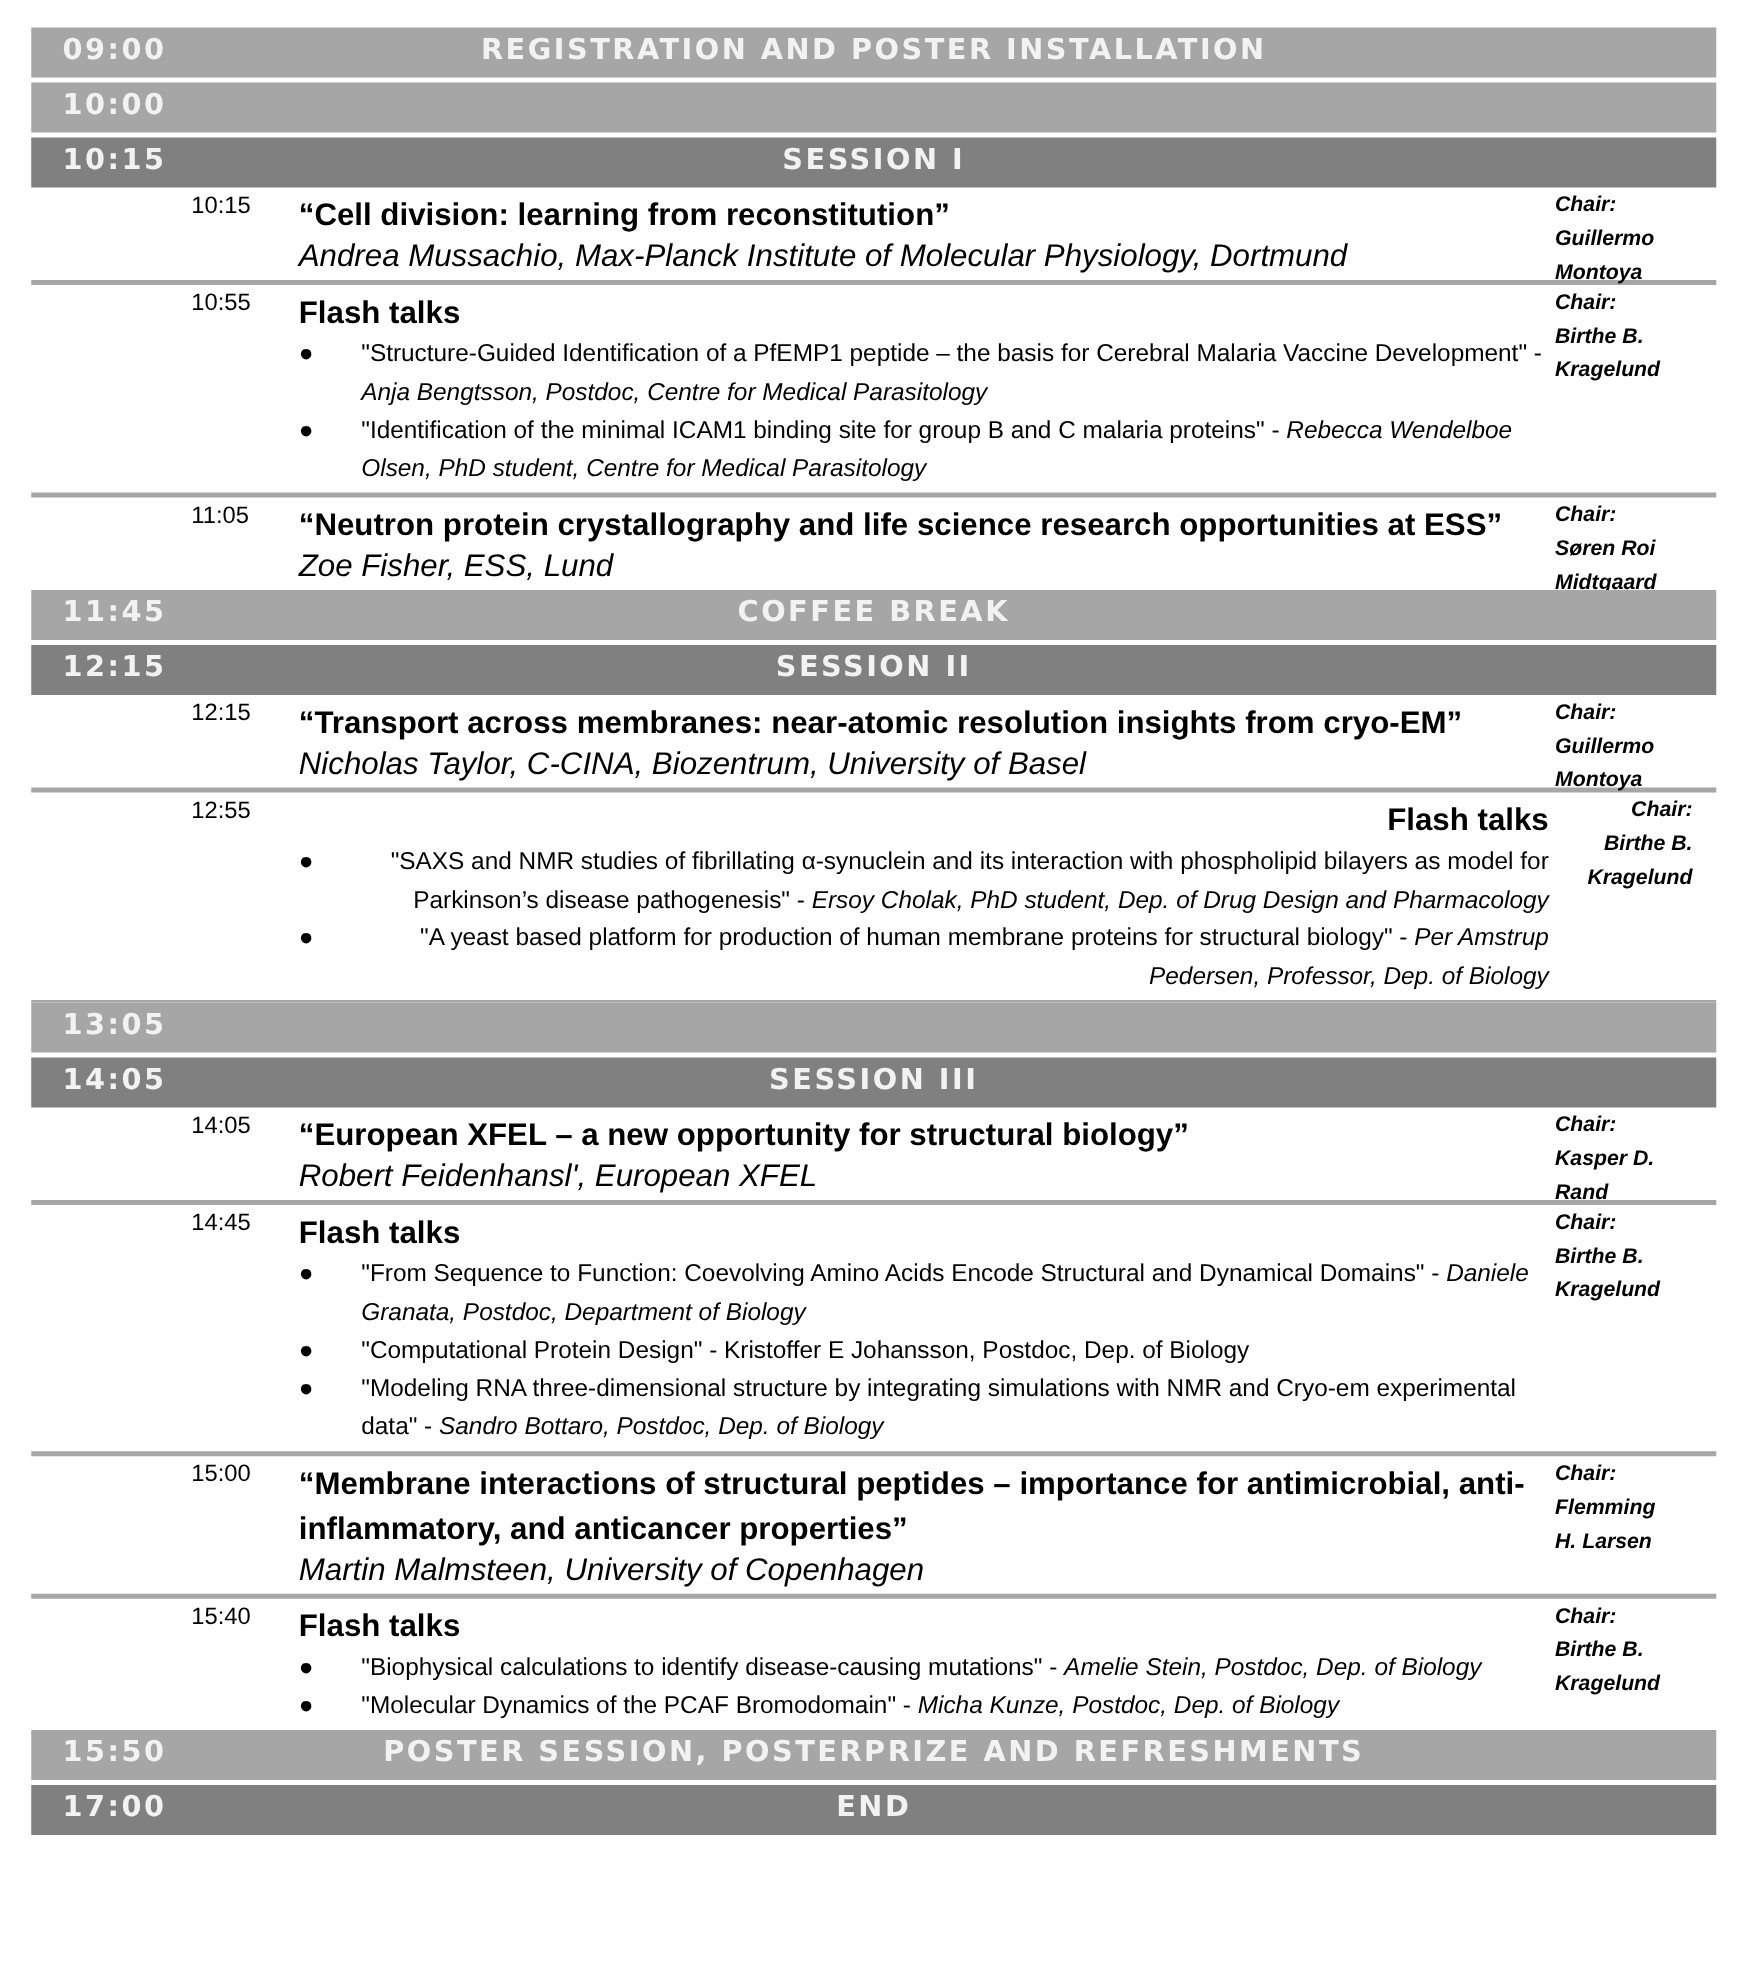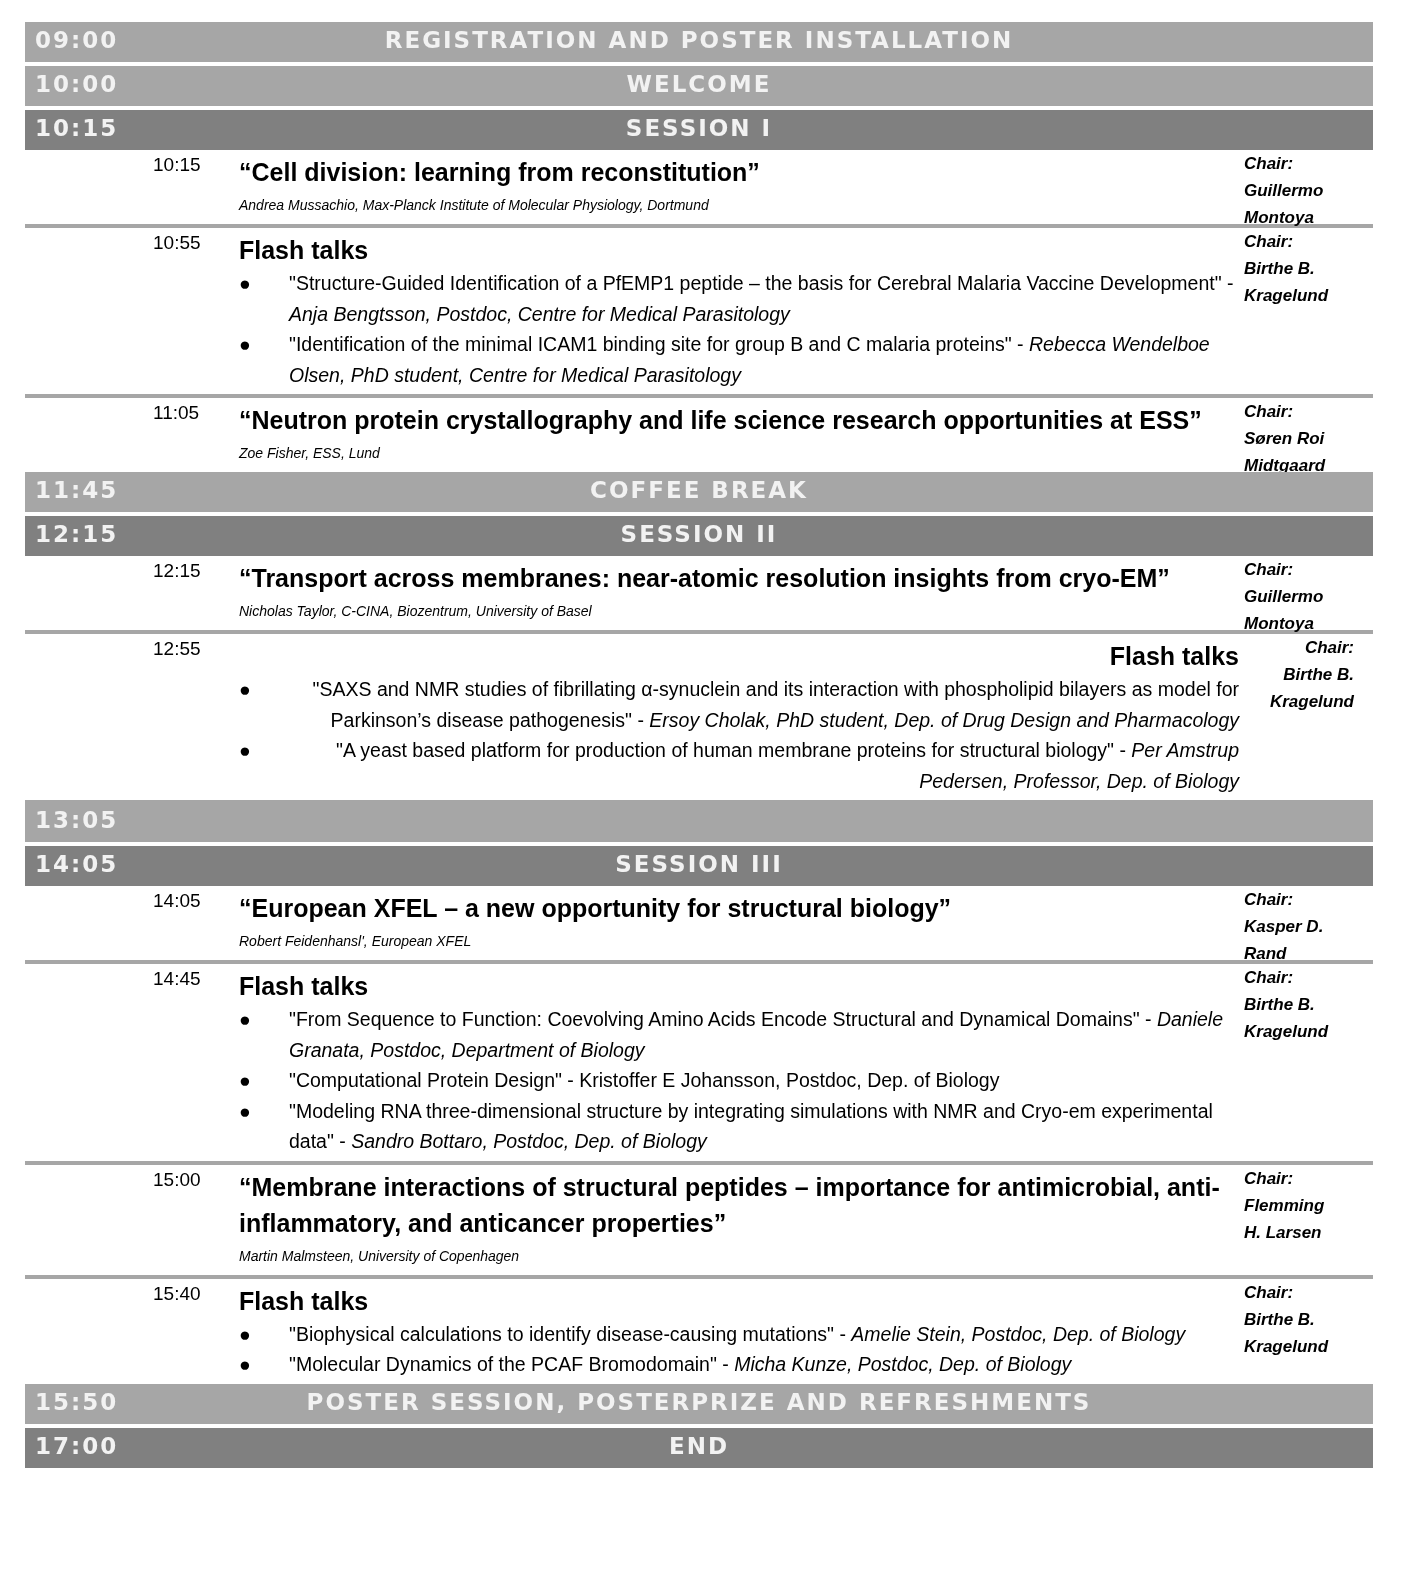--- a/index.html
+++ b/index.html
@@ -8,49 +8,48 @@
     font-family: "Liberation Sans", sans-serif; color: #000;
   }
   #program { position: absolute; left: 25px; top: 22px; width: 1348px; }
   .bar {
     position: relative; height: 40px; margin-bottom: 4px;
     color: #f2f2f2; font-family: "DejaVu Sans", sans-serif; font-weight: bold;
     font-size: 23px; letter-spacing: 2px;
   }
   .bar.light { background: #a6a6a6; }
   .bar.dark { background: #808080; margin-bottom: 0; }
-  .bar .bar-time { position: absolute; left: 10px; top: 5px; }
+  .bar .bar-time { position: absolute; left: 25px; top: 5px; }
   .bar .bar-title { position: absolute; left: 0; right: 0; top: 5px; text-align: center; }
   .item {
     position: relative; border-bottom: 4px solid #a6a6a6;
     padding: 4px 0 4px 0;
   }
   .item.last { border-bottom: none; }
   .item.thin { border-bottom-width: 2px; }
   .item-time { position: absolute; left: 128px; top: 4px; font-size: 19px; }
   .item-body { margin-left: 214px; width: 1000px; }
   .item-title { font-weight: bold; font-size: 25px; line-height: 36px; }
-  .item-speaker { font-style: italic; font-size: 14px; line-height: 30px; }
+  .item-speaker { font-style: italic; font-size: 25px; line-height: 30px; }
   .chair { position: absolute; left: 1219px; top: 0px; font-style: italic; font-weight: bold;
            font-size: 17px; line-height: 27px; width: 110px; }
   ul.talks { list-style: none; margin: 0; padding: 0; }
   ul.talks li { position: relative; padding-left: 50px; font-size: 19.5px; line-height: 30.5px; }
   ul.talks li .bullet { position: absolute; left: 0; top: 0; }
   ul.talks li .who { font-style: italic; }
 </style>
 </head>
 <body>
 
 <div id="program">
     <div class="bar light">
       <span class="bar-title">REGISTRATION AND POSTER INSTALLATION</span>
       <span class="bar-time">09:00</span>
     </div>
     <div class="bar light">
-      <span class="bar-title">WELCOME</span>
       <span class="bar-time">10:00</span>
     </div>
     <div class="bar dark">
       <span class="bar-title">SESSION I</span>
       <span class="bar-time">10:15</span>
     </div>
     <div class="item">
       <div class="item-time">10:15</div>
       <div class="item-body">
         <div class="item-title">“Cell division: learning from reconstitution”</div>

